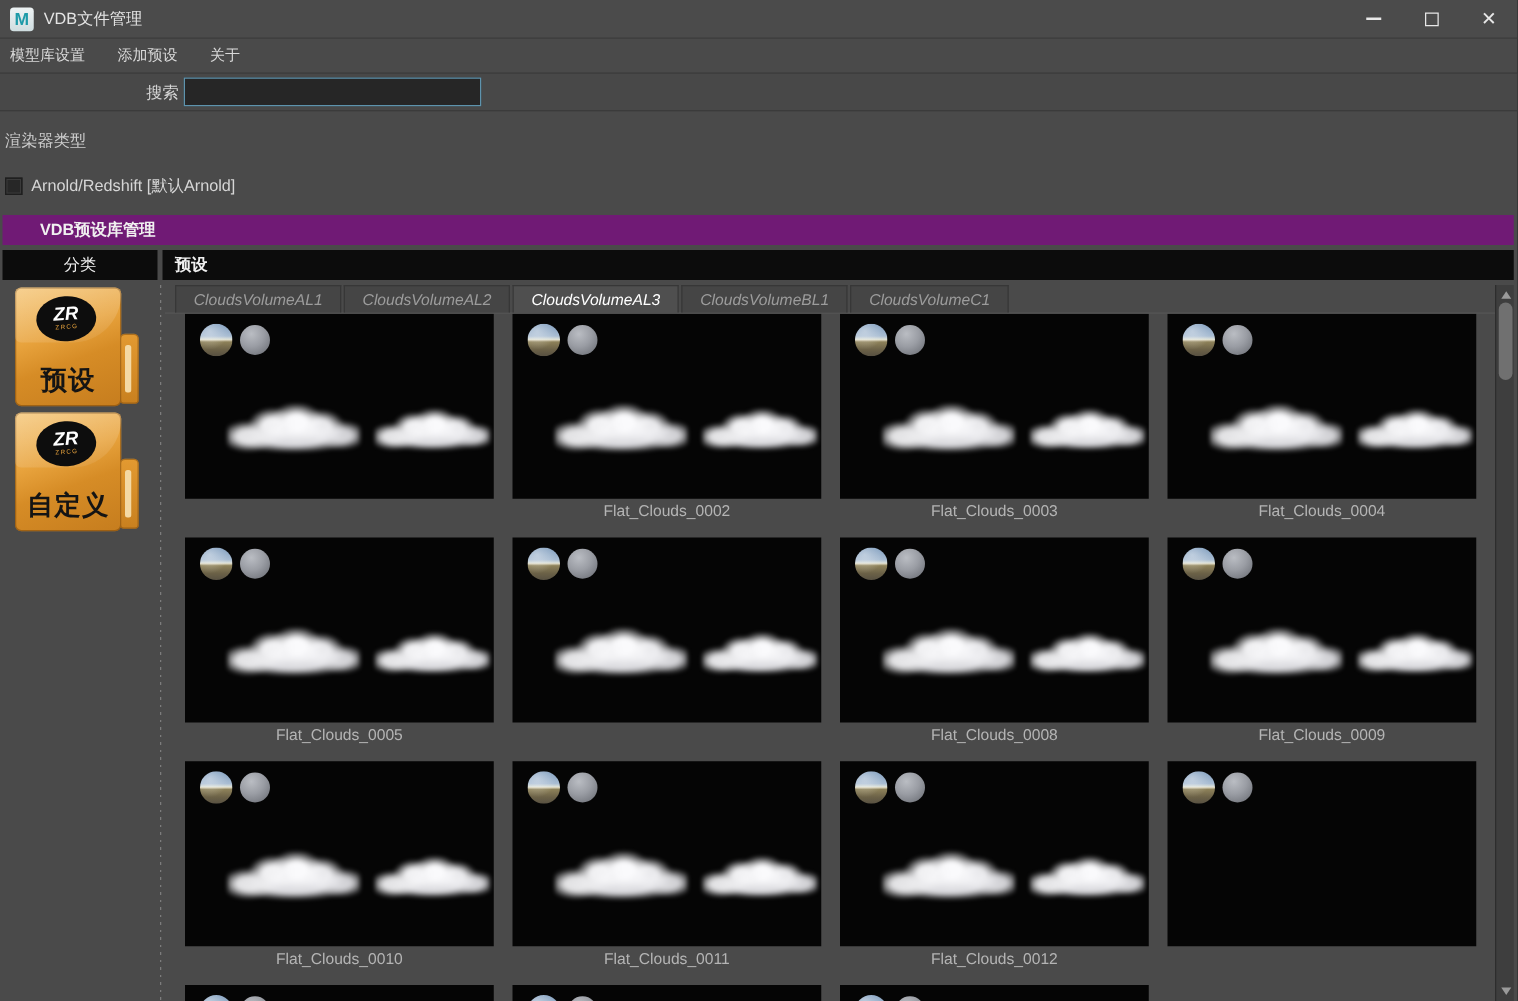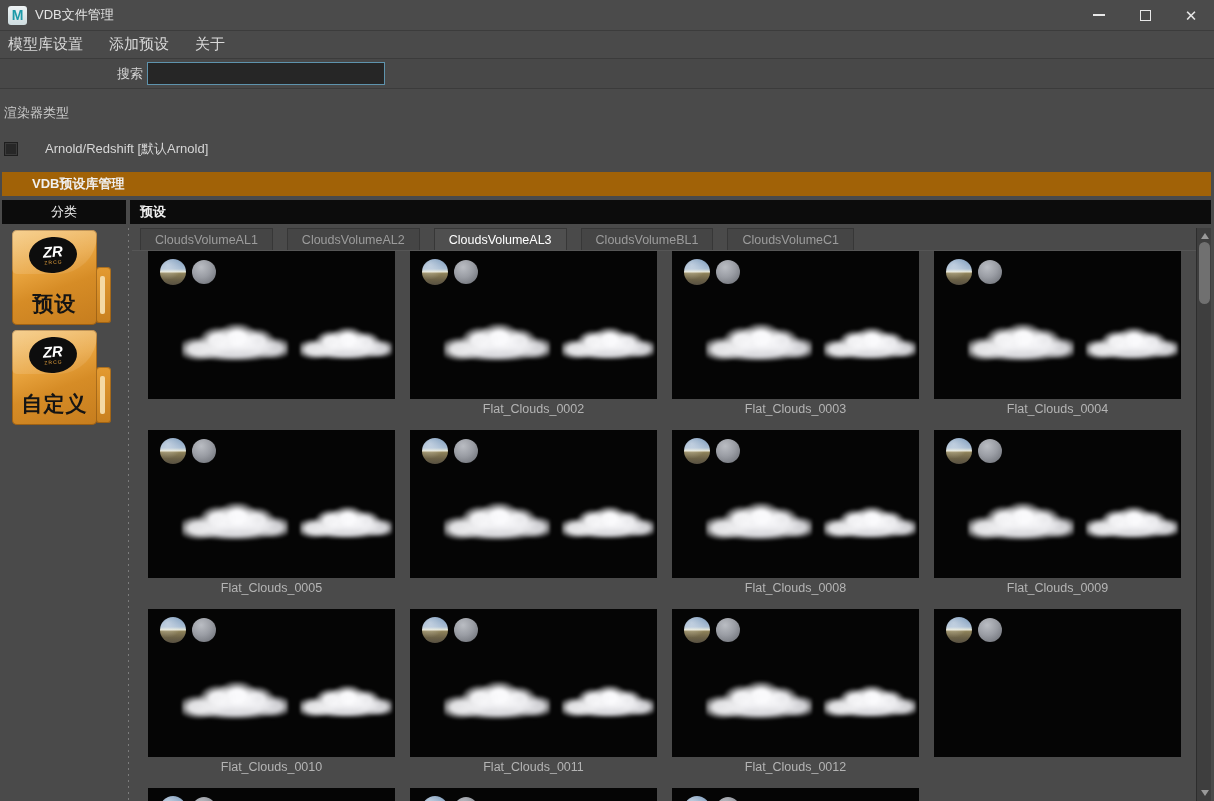--- a/index.html
+++ b/index.html
@@ -12,56 +12,56 @@
   .app-icon { width:19px; height:19px; margin-left:8px; border-radius:3px; background:linear-gradient(180deg,#eef3f4,#cfdde0); color:#1d9aa8; font-weight:bold; font-size:14px; line-height:19px; text-align:center; }
   .title-text { margin-left:8px; font-size:13px; color:#e4e4e4; }
   .win-controls { margin-left:auto; display:flex; align-items:center; height:100%; }
   .win-btn { width:46px; height:100%; display:flex; align-items:center; justify-content:center; cursor:pointer; }
   .glyph-min { width:12px; height:0; border-top:2px solid #e8e8e8; }
   .glyph-max { width:11px; height:11px; border:1.5px solid #e8e8e8; }
   .glyph-close { color:#e8e8e8; font-size:15px; line-height:15px; }
 
   
   .menubar { position:absolute; top:32px; left:0; right:0; height:25px; display:flex; align-items:center; padding-left:8px; gap:26px; }
-  .menu-item { font-size:15px; color:#d9d9d9; cursor:pointer; }
+  .menu-item { font-size:12px; color:#d9d9d9; cursor:pointer; }
 
   
   .searchband { position:absolute; top:58px; left:0; right:0; height:31px; border-top:1px solid #3b3b3b; border-bottom:1px solid #3b3b3b; background:#484848; display:flex; align-items:center; }
   .search-label { position:absolute; left:0; width:143px; text-align:right; font-size:13px; color:#d6d6d6; }
   .search-input { position:absolute; left:147px; width:238px; height:23px; background:#262626; border:1px solid #5e93ad; outline:none; color:#e8e8e8; font-size:13px; padding:0 4px; caret-color:#fff; }
 
   
   .renderer-label { position:absolute; top:104px; left:4px; font-size:13px; color:#cccccc; }
-  .checkbox-row { position:absolute; top:140px; left:4px; display:flex; align-items:center; gap:27px; }
+  .checkbox-row { position:absolute; top:140px; left:4px; display:flex; align-items:center; gap:7px; }
   .checkbox { width:14px; height:14px; background:#272727; border:1px solid #1e1e1e; box-shadow:inset 0 0 0 1px #3a3a3a; cursor:pointer; }
   .checkbox-label { font-size:13px; color:#d6d6d6; }
 
   
-  .lib-header { position:absolute; top:172px; left:2px; right:3px; height:24px; background:#a16207; display:flex; align-items:center; }
+  .lib-header { position:absolute; top:172px; left:2px; right:3px; height:24px; background:#701a75; display:flex; align-items:center; }
   .lib-header span { margin-left:30px; font-size:13px; font-weight:bold; color:#f0f0f0; }
   .cat-header { position:absolute; top:200px; left:2px; width:124px; height:24px; background:#0c0c0c; display:flex; align-items:center; justify-content:center; font-size:13px; font-weight:normal; color:#f0f0f0; }
   .preset-header { position:absolute; top:200px; left:130px; right:3px; height:24px; background:#0c0c0c; display:flex; align-items:center; font-size:13px; font-weight:bold; color:#f0f0f0; }
   .preset-header span { margin-left:10px; }
 
   
   .folder { position:absolute; left:12px; width:99px; height:95px; cursor:pointer; }
   .folder-body { position:absolute; left:0; top:0; width:85px; height:95px; border-radius:5px; background:linear-gradient(160deg,#f3bd62 0%,#e8a33d 38%,#d68c26 60%,#c67d1e 100%); box-shadow:inset 0 0 0 1px rgba(120,70,10,.55); }
   .folder-body::after { content:""; position:absolute; left:0; top:0; right:0; height:46%; border-radius:5px 5px 40px 5px; background:linear-gradient(165deg,rgba(255,255,255,.30),rgba(255,255,255,.04)); }
   .folder-tab { position:absolute; right:0; bottom:2px; width:15px; height:56px; border-radius:4px 4px 3px 3px; background:linear-gradient(180deg,#e39a31,#c8801f); box-shadow:inset 0 0 0 1px rgba(120,70,10,.5); }
   .folder-tab::after { content:""; position:absolute; left:4px; top:9px; width:5px; height:38px; border-radius:2px; background:#f4d9a4; }
   .folder-badge { position:absolute; left:17px; top:7px; width:48px; height:36px; border-radius:50%; background:#0d0d0d; display:flex; flex-direction:column; align-items:center; justify-content:center; transform:rotate(-4deg); }
   .folder-badge .zr { color:#ffffff; font-weight:bold; font-size:15px; font-style:italic; line-height:14px; }
   .folder-badge .zrcg { color:#e8a33d; font-size:5px; line-height:6px; letter-spacing:1px; }
   .folder-label { position:absolute; left:0; width:85px; top:60px; text-align:center; font-size:21px; font-weight:bold; color:#141414; letter-spacing:1px; }
 
   .splitter { position:absolute; left:127px; top:228px; bottom:0; width:3px; background-image:repeating-linear-gradient(180deg,#7c7c7c 0 2px,transparent 2px 6px); background-size:1px 100%; background-repeat:no-repeat; background-position:center; cursor:col-resize; }
 
   
   .tabbar { position:absolute; left:132px; top:228px; right:18px; height:23px; display:flex; align-items:flex-end; padding-left:8px; border-bottom:1px solid #565656; }
-  .tab { height:22px; padding:0 14px; display:flex; align-items:center; background:#454545; border:1px solid #373737; border-bottom:none; font-size:12.5px; color:#9c9c9c; cursor:pointer; margin-right:14px; white-space:nowrap; }
+  .tab { height:22px; padding:0 14px; display:flex; align-items:center; background:#454545; border:1px solid #373737; border-bottom:none; font-size:12.5px; color:#9c9c9c; cursor:pointer; margin-right:2px; white-space:nowrap;font-style:italic; }
   .tab.active { background:#4f4f4f; color:#ffffff; }
 
   
   .grid { position:absolute; left:132px; top:251px; width:1064px; height:550px; padding-left:16px; overflow:hidden; display:flex; flex-wrap:wrap; align-content:flex-start; }
   .card { width:247px; margin:0 15px 11px 0; cursor:pointer; }
   .card:nth-child(4n) { margin-right:0; }
   .thumb { position:relative; width:247px; height:148px; background:#050505; overflow:hidden; }
   .sphere-env { position:absolute; left:12px; top:8px; width:26px; height:26px; border-radius:50%;
     background:radial-gradient(circle at 30% 22%, rgba(255,255,255,.38), transparent 55%),
       linear-gradient(180deg,#7e9cbd 0%,#a9bdd3 38%,#dfe3da 48%,#d8d2ba 50%,#8d8159 56%,#6b6147 80%,#585142 100%); }

